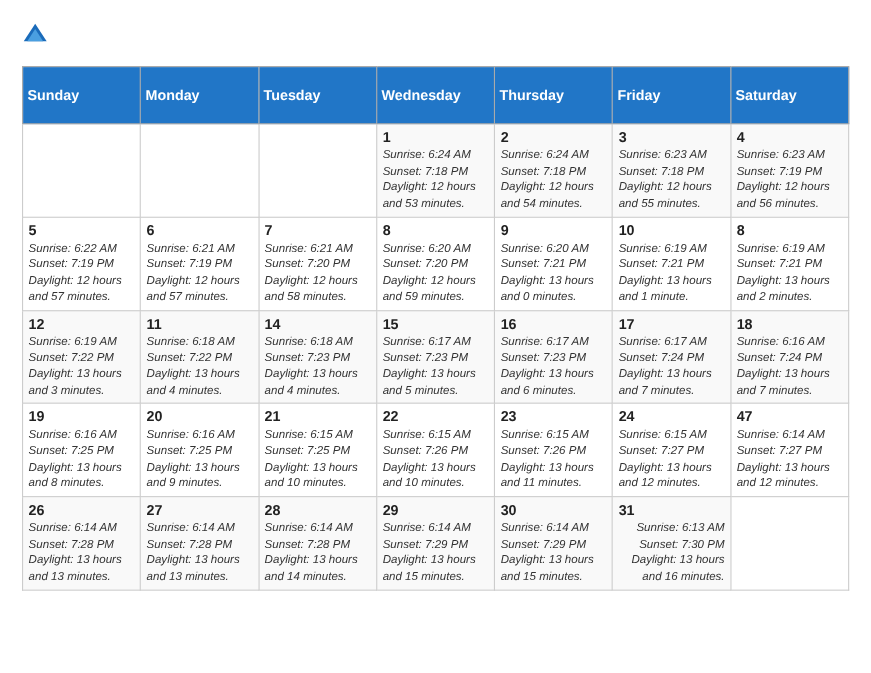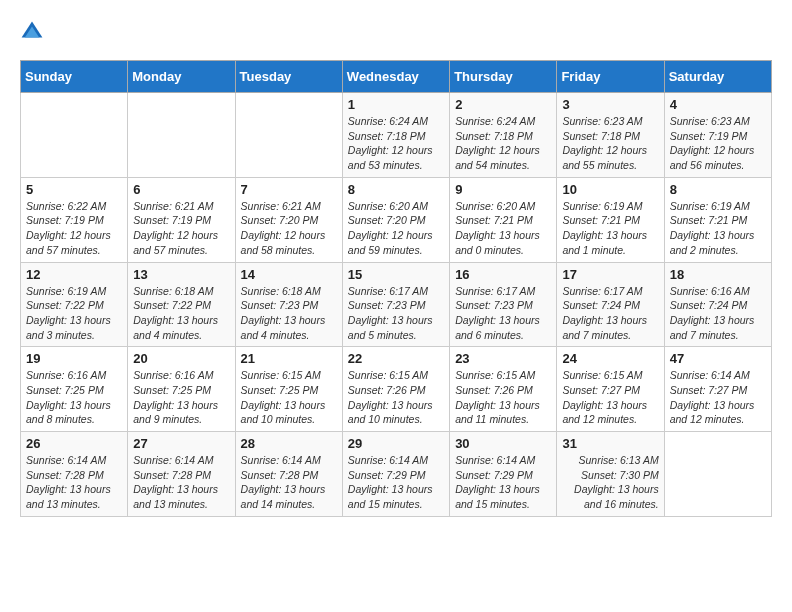--- a/index.html
+++ b/index.html
@@ -48,21 +48,21 @@
       color: #555;
     }
     table {
       width: 100%;
       border-collapse: collapse;
       font-size: 11px;
     }
     thead tr th {
       background-color: #2176c7;
       color: #fff;
-      padding: 8px 4px;
+      padding: 18px 4px;
       text-align: left;
       font-size: 13px;
       font-weight: bold;
       border: 1px solid #aaa;
     }
     tbody tr td {
       border: 1px solid #ccc;
       padding: 4px 5px;
       vertical-align: top;
       width: 107px;
@@ -206,21 +206,21 @@
       </tr>
       <tr>
         <td>
           <div class="day-number">12</div>
           <div class="day-info" style="white-space: pre-line;">Sunrise: 6:19 AM
 Sunset: 7:22 PM
 Daylight: 13 hours
 and 3 minutes.</div>
         </td>
         <td>
-          <div class="day-number">13</div>
+          <div class="day-number">11</div>
           <div class="day-info" style="white-space: pre-line;">Sunrise: 6:18 AM
 Sunset: 7:22 PM
 Daylight: 13 hours
 and 4 minutes.</div>
         </td>
         <td>
           <div class="day-number">14</div>
           <div class="day-info" style="white-space: pre-line;">Sunrise: 6:18 AM
 Sunset: 7:23 PM
 Daylight: 13 hours

